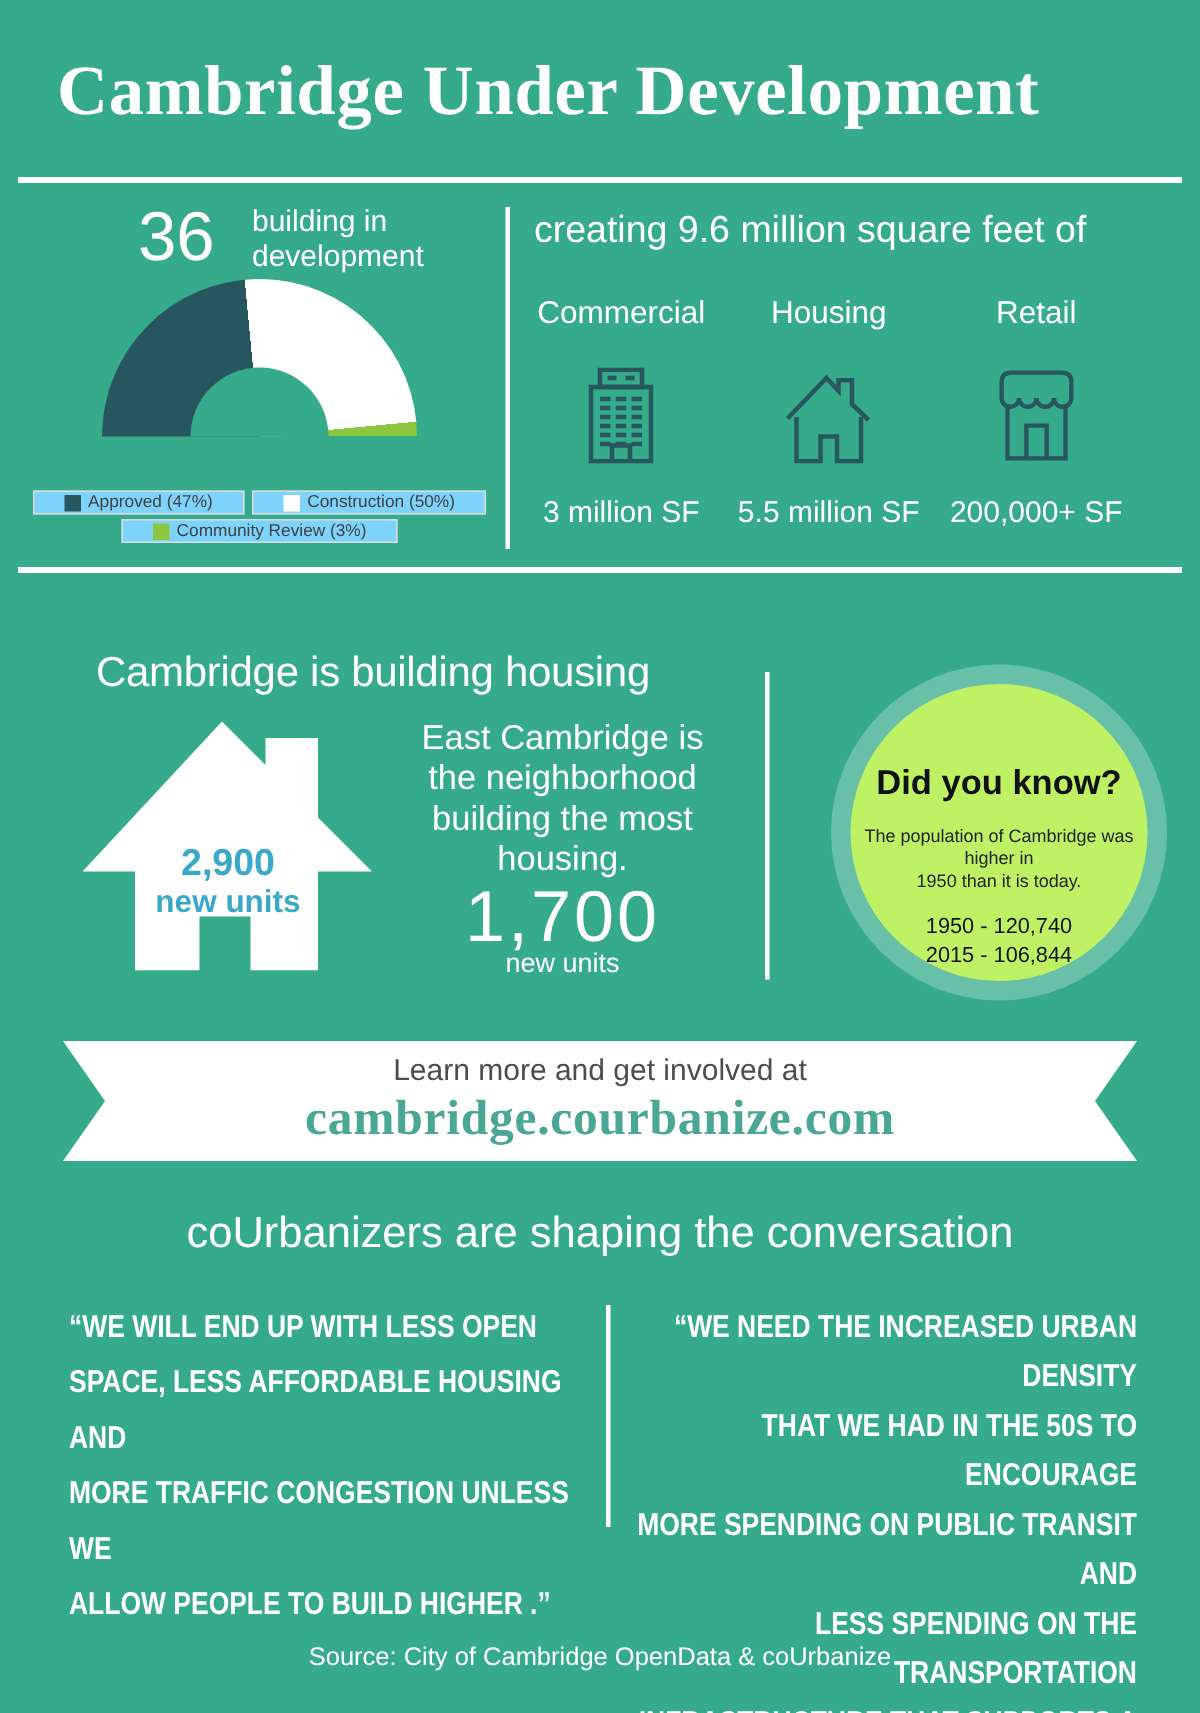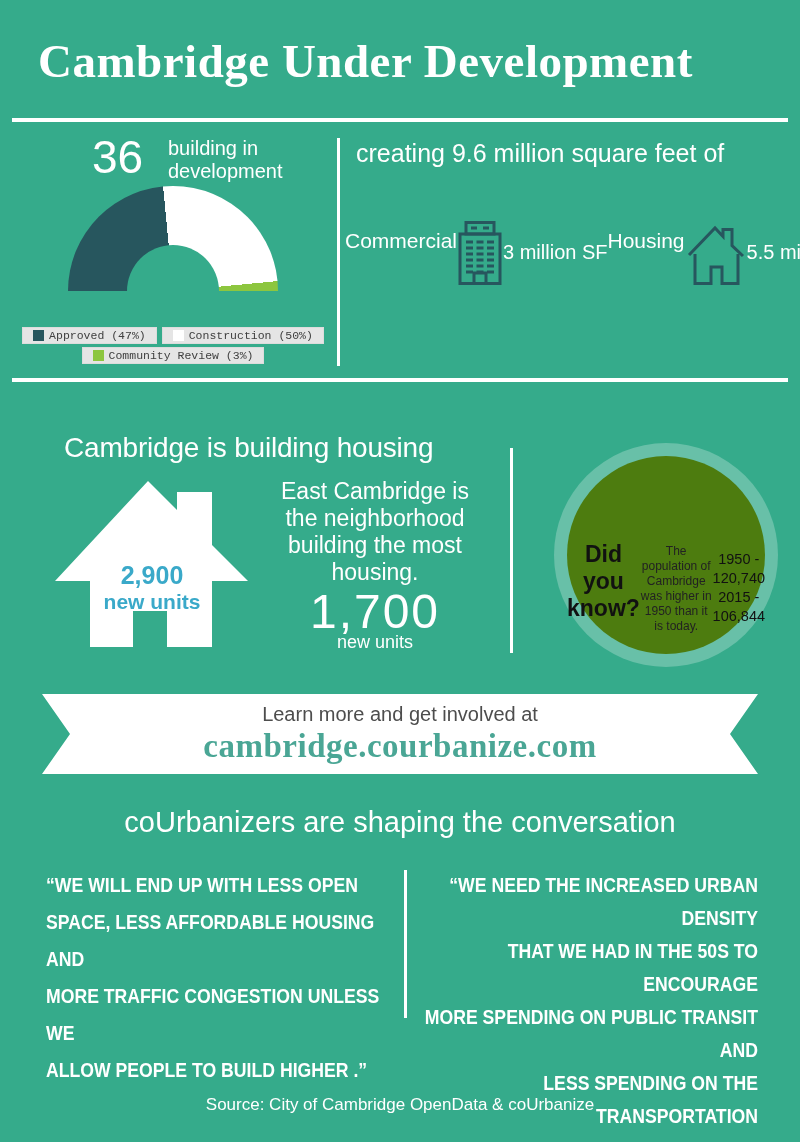--- a/index.html
+++ b/index.html
@@ -20,45 +20,45 @@
 
   
   .proj-count { left:92px; top:130px; font-size:46px; }
   .proj-label { left:168px; top:137px; font-size:20px; line-height:23px; white-space:pre-line; }
   .gauge { left:68px; top:186px; width:210px; height:105px; }
   .gauge-arc { position:absolute; inset:0; border-radius:105px 105px 0 0; }
   .gauge-hole { position:absolute; left:50%; bottom:0; transform:translateX(-50%);
     width:92px; height:46px; background:#35ab8b; border-radius:92px 92px 0 0; }
   .legend { left:60px; top:327px; width:226px; display:flex; flex-direction:column; gap:3px; align-items:center; }
   .legend-row { display:flex; gap:5px; }
-  .legend-item { background:#e5e5e5; border:1px solid #dcdcdc; padding:1px 10px;
-    display:flex; align-items:center; gap:5px; font-size:11.5px; color:#404040; white-space:nowrap;font-family:Liberation Mono, monospace; }
+  .legend-item { background:#7dd3fc; border:1px solid #dcdcdc; padding:1px 20px;
+    display:flex; align-items:center; gap:5px; font-size:11.5px; color:#404040; white-space:nowrap; }
   .swatch { width:11px; height:11px; display:inline-block; }
 
   .sq-heading { left:356px; top:139px; font-size:25px; white-space:nowrap; }
   .sq-cols { left:345px; top:197px; width:415px; display:flex; }
-  .sq-col { flex:1; display:flex; flex-direction:row; align-items:center; text-align:center; }
+  .sq-col { flex:1; display:flex; flex-direction:column; align-items:center; text-align:center; }
   .sq-label { font-size:21px; }
   .sq-iconbox { height:66px; margin-top:22px; display:flex; align-items:flex-end; justify-content:center; }
   .sq-value { font-size:20px; margin-top:22px; white-space:nowrap; }
   .icon-stroke { stroke:#27565e; fill:none; stroke-width:3; }
 
   
   .s2-heading { left:64px; top:400px; font-size:28px; letter-spacing:-0.2px; white-space:nowrap;margin-top:32px; }
   .house-wrap { left:55px; top:481px; width:194px; height:166px; }
   .house-units { left:55px; top:537px; width:194px; text-align:center; color:#3aa9c9; font-weight:700; }
   .house-units .val { font-size:25px;margin-top:24px; }
   .house-units .lab { font-size:21px; }
   .east-text { left:255px; top:478px; width:240px; text-align:center; font-size:23px; line-height:27px; white-space:pre-line; }
   .big-number { left:255px; top:584px; width:240px; text-align:center; font-size:48px; font-weight:400; letter-spacing:2px; }
   .big-number-label { left:255px; top:632px; width:240px; text-align:center; font-size:18px; }
 
   .dyk-ring { left:554px; top:443px; width:224px; height:224px; border-radius:50%; background:#68c0a8; }
-  .dyk-circle { position:absolute; inset:13px; border-radius:50%; background:#4d7c0f;
-    color:#111; display:flex; flex-direction:row; align-items:center; text-align:center; padding-top:52px; box-sizing:border-box; }
+  .dyk-circle { position:absolute; inset:13px; border-radius:50%; background:#bef264;
+    color:#111; display:flex; flex-direction:column; align-items:center; text-align:center; padding-top:52px; box-sizing:border-box; }
   .dyk-title { font-size:23px; font-weight:700; }
   .dyk-body { font-size:12px; line-height:15px; margin-top:15px; white-space:pre-line; color:#222; }
   .dyk-stats { font-size:14.5px; line-height:19px; margin-top:14px; white-space:pre-line; color:#111; }
 
   
   .ribbon { left:42px; top:694px; width:716px; height:80px; background:#ffffff;
     clip-path:polygon(0 0, 100% 0, calc(100% - 28px) 50%, 100% 100%, 0 100%, 28px 50%);
     display:flex; flex-direction:column; align-items:center; justify-content:center; }
   .ribbon-line1 { color:#4d4d4d; font-size:20px; }
   .ribbon-line2 { color:#4aa695; font-family:"Liberation Serif", serif; font-weight:700; font-size:33px; letter-spacing:0.5px; margin-top:2px; }

